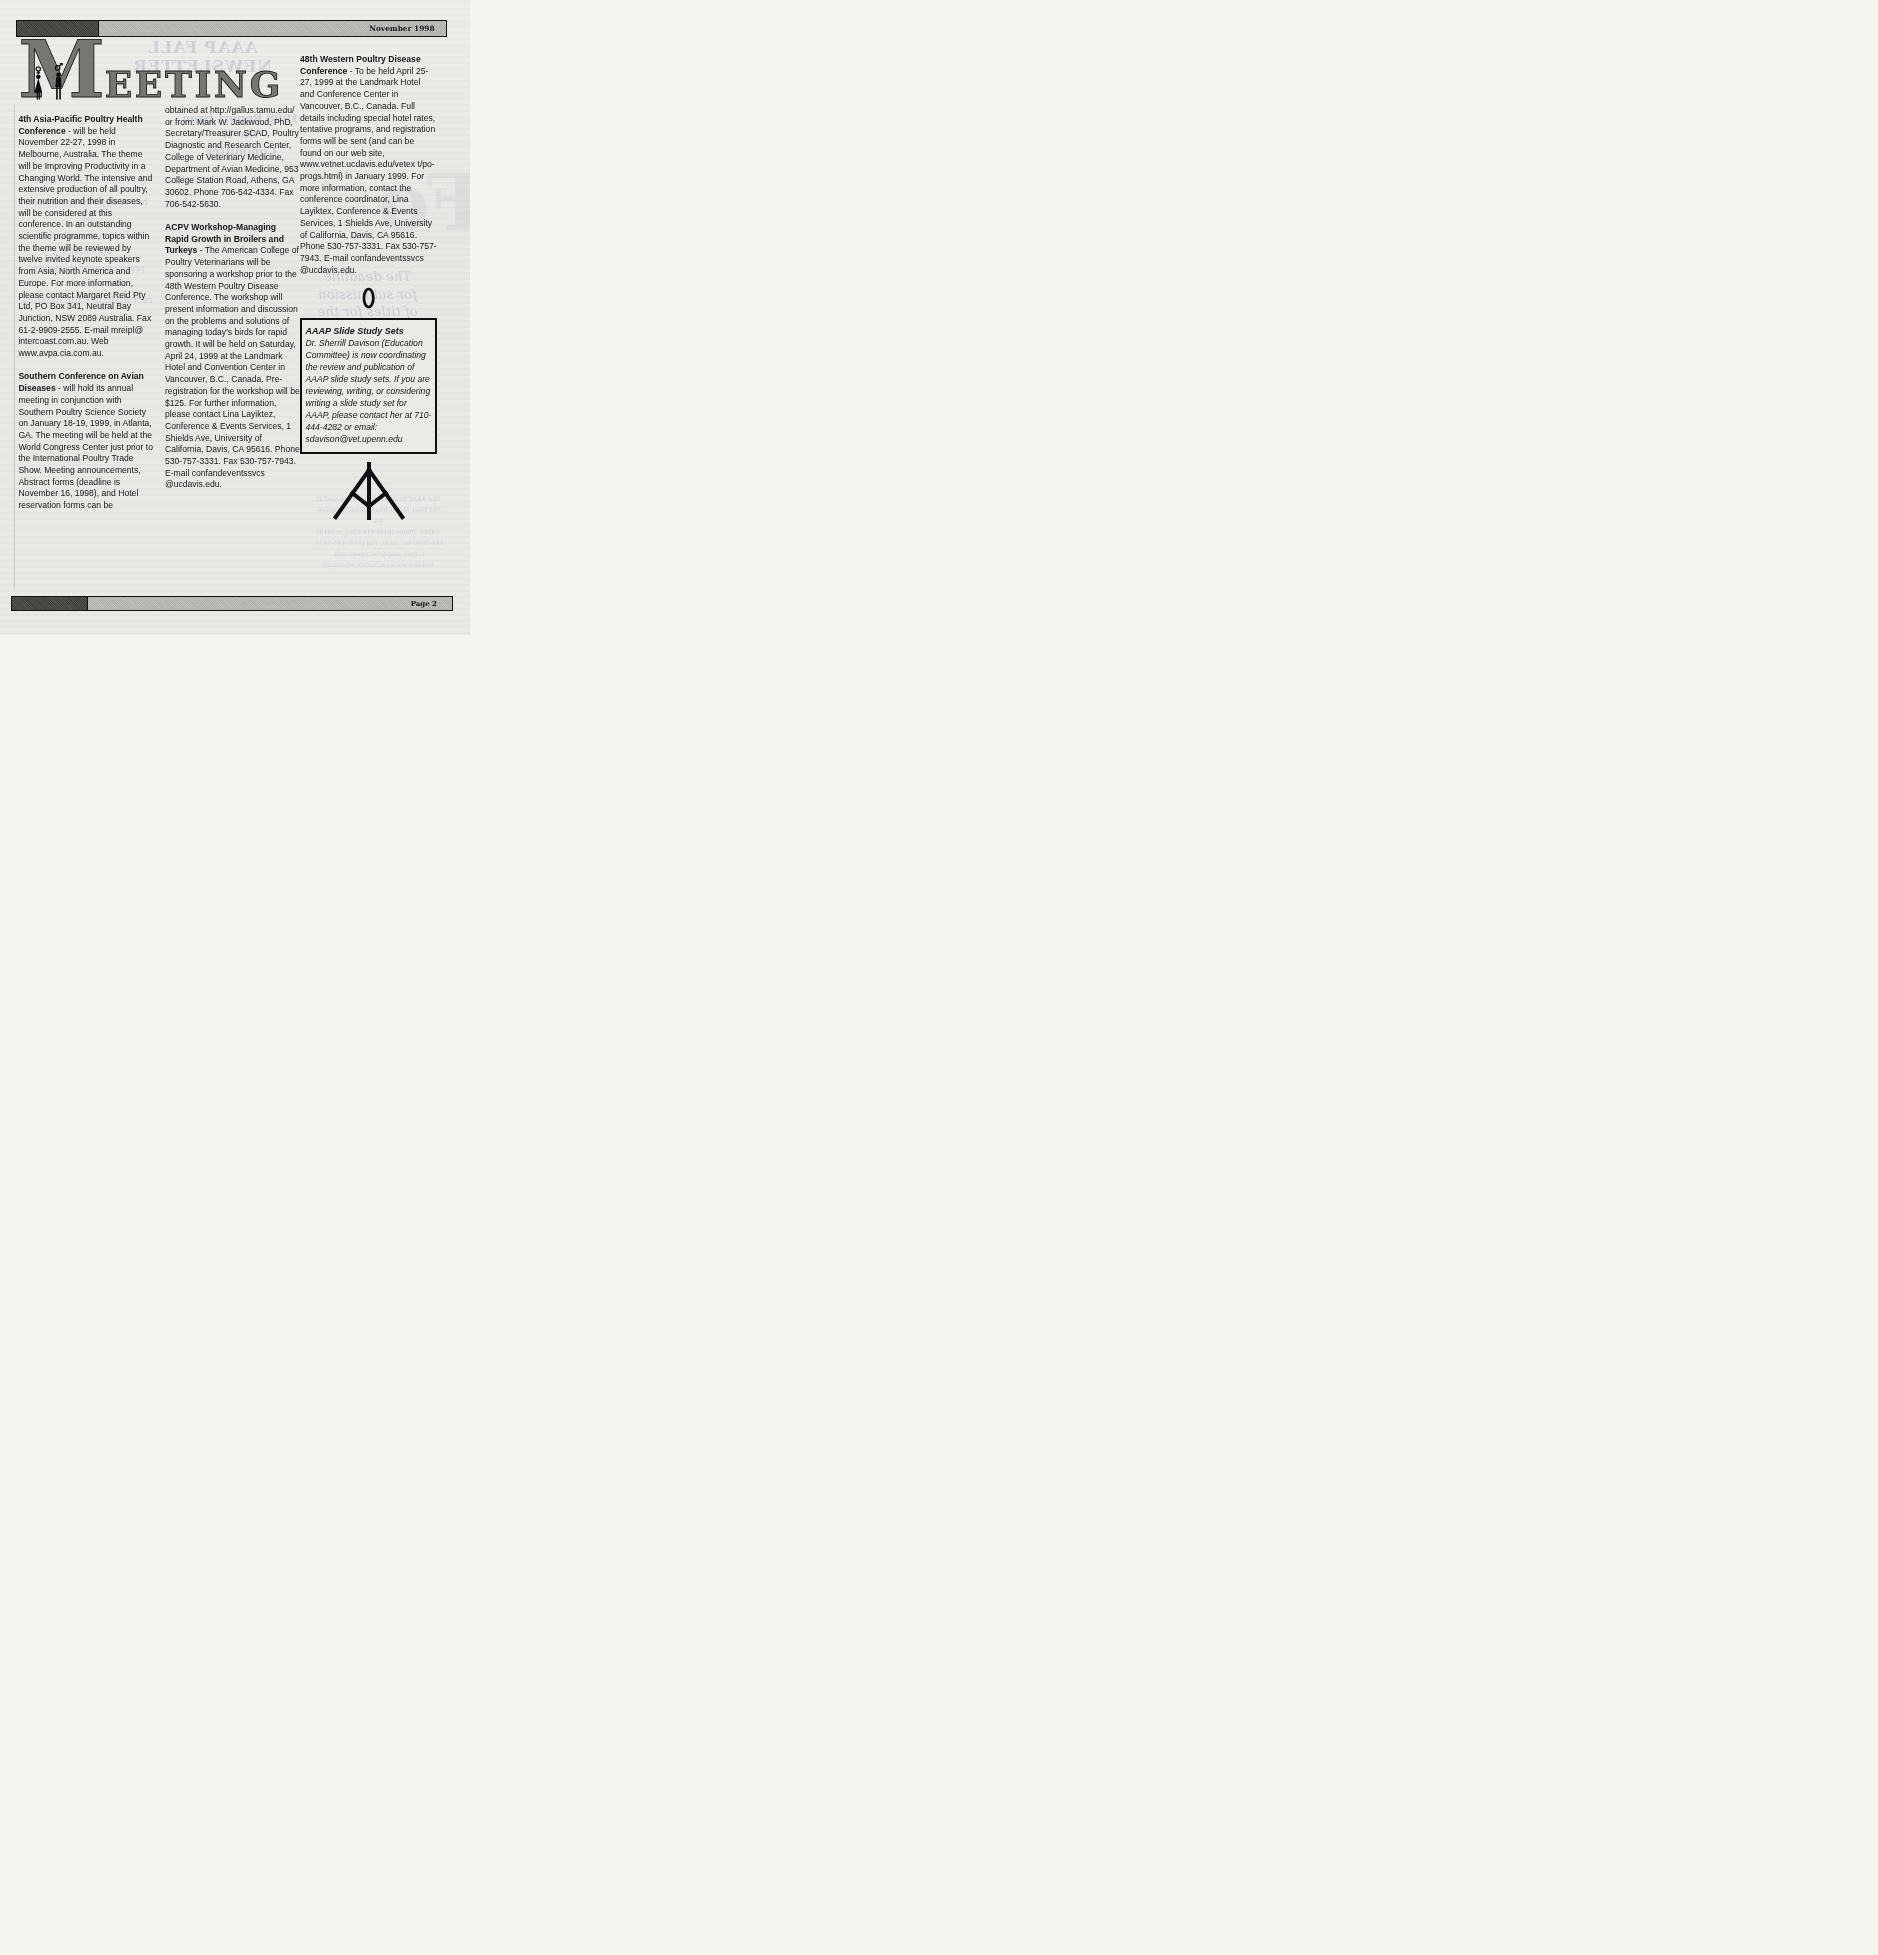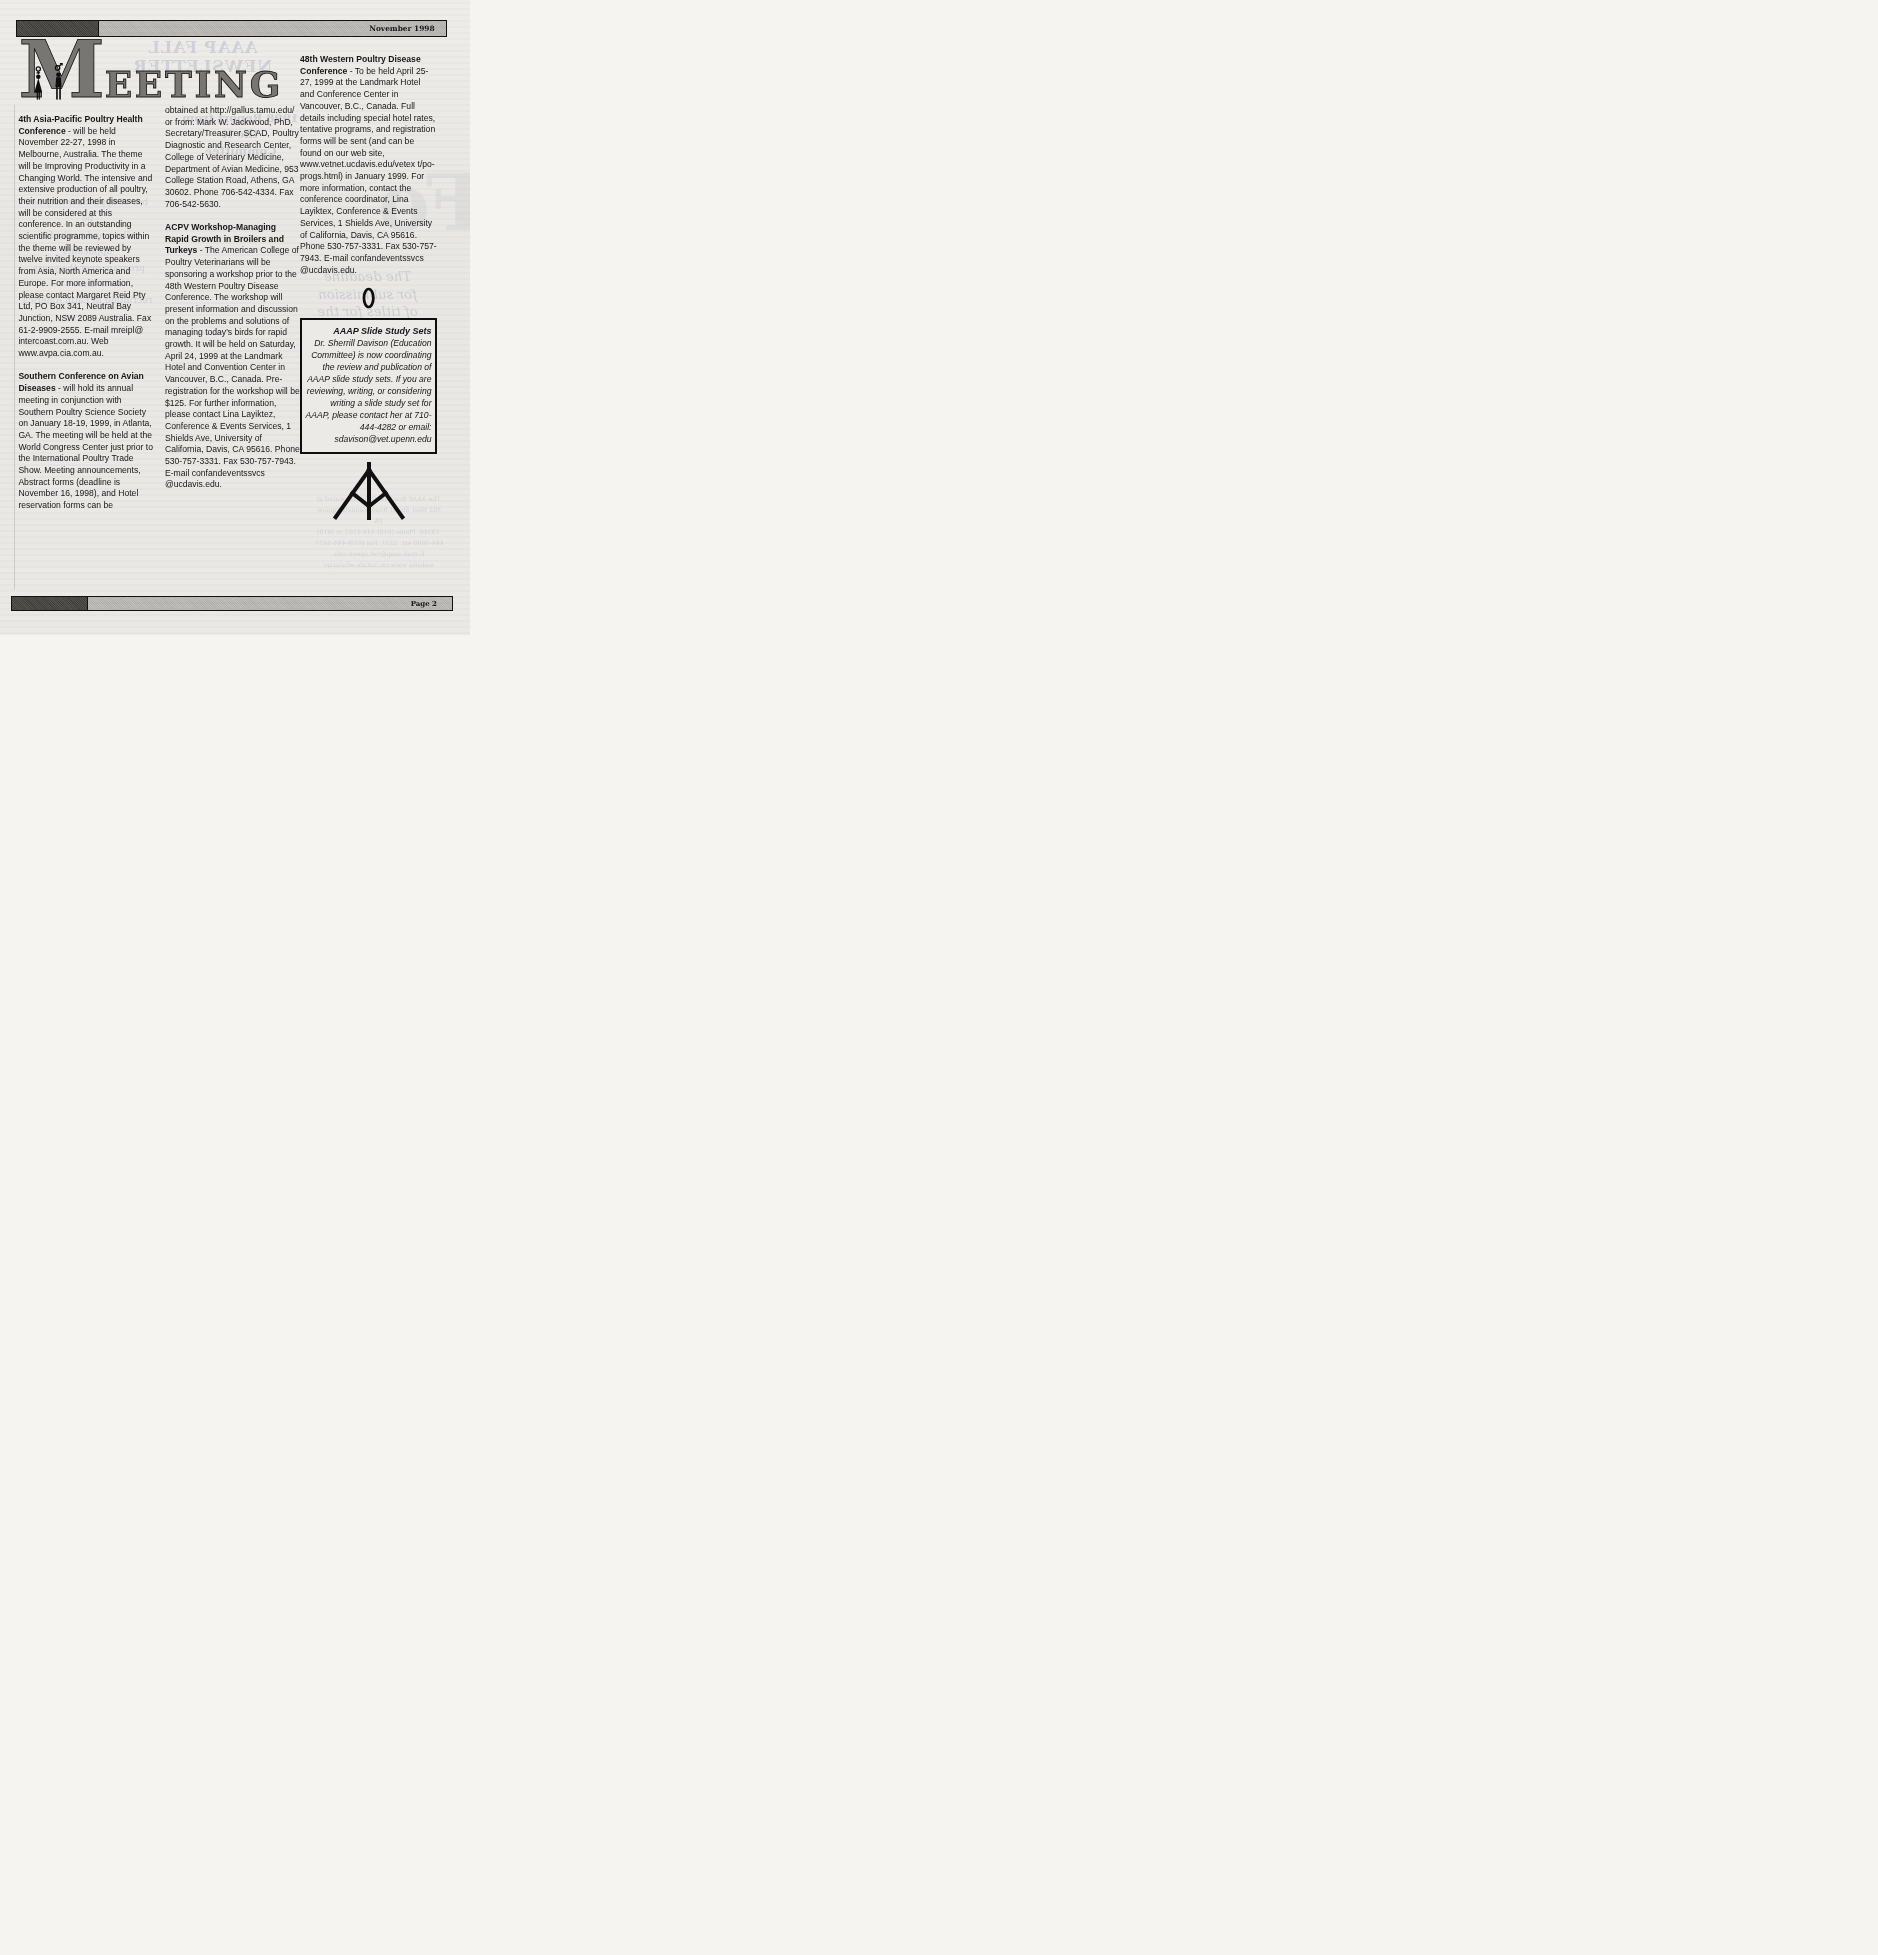--- a/index.html
+++ b/index.html
@@ -31,21 +31,21 @@
   
   .col{position:absolute;z-index:2;font-size:8.6px;line-height:11.7px;}
   .col1{left:18.4px;top:114px;width:135px;}
   .col2{left:165px;top:105px;width:135px;}
   .col3{left:300px;top:54px;width:137px;display:flex;flex-direction:column;}
   .para{margin:0 0 11.7px 0;}
   .para b{font-weight:bold;}
   
   .orn{align-self:center;margin:10.2px 0 0 0;}
   .featbox{margin-top:9.4px;border:2.7px solid #0e0e0e;background:#eceae7;padding:5.5px 3.5px 6.3px 3.5px;
-        text-align:right;font-style:italic;z-index:2;position:relative;}
+        text-align:left;font-style:italic;z-index:2;position:relative;}
   .featbox .t{font-weight:bold;font-size:9px;line-height:12px;}
   .featbox .b{font-size:8.6px;line-height:12px;}
   .monogram{align-self:center;margin-top:8.6px;z-index:3;position:relative;}
   
   .bleed{position:absolute;transform:scaleX(-1);font-family:"DejaVu Serif",serif;
         color:#b7bdc3;z-index:1;pointer-events:none;text-align:center;}
   .bl-banner{left:92px;top:38px;width:221px;font-size:16.4px;font-weight:bold;letter-spacing:0.8px;opacity:.55;}
   .bl-headline{left:172px;top:110px;width:137px;font-size:11.7px;font-weight:bold;line-height:16.4px;opacity:.55;}
   .bl-col1{left:21.5px;top:194px;width:131px;font-size:9.4px;line-height:16.4px;opacity:.5;}
   .bl-right{left:309px;top:268px;width:117px;font-size:13.3px;font-style:italic;line-height:17.6px;opacity:.6;}

